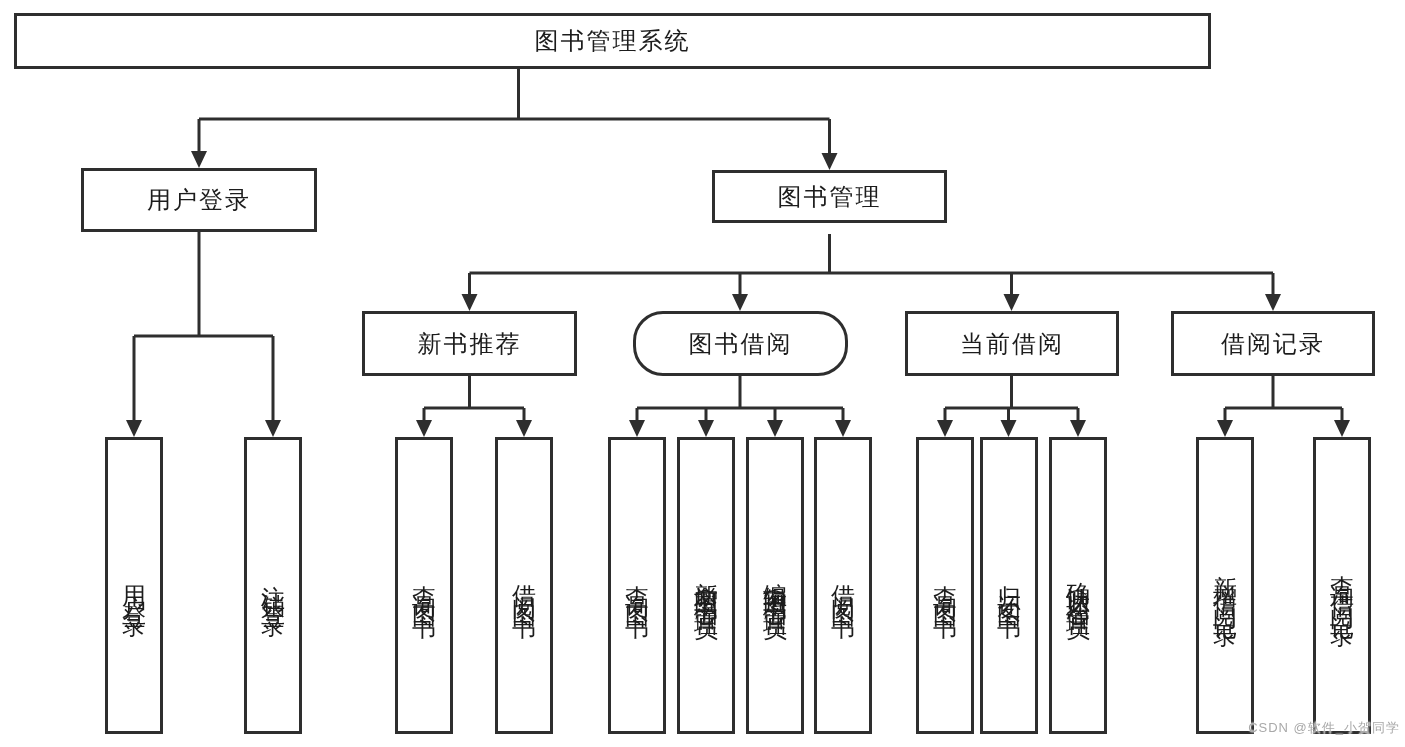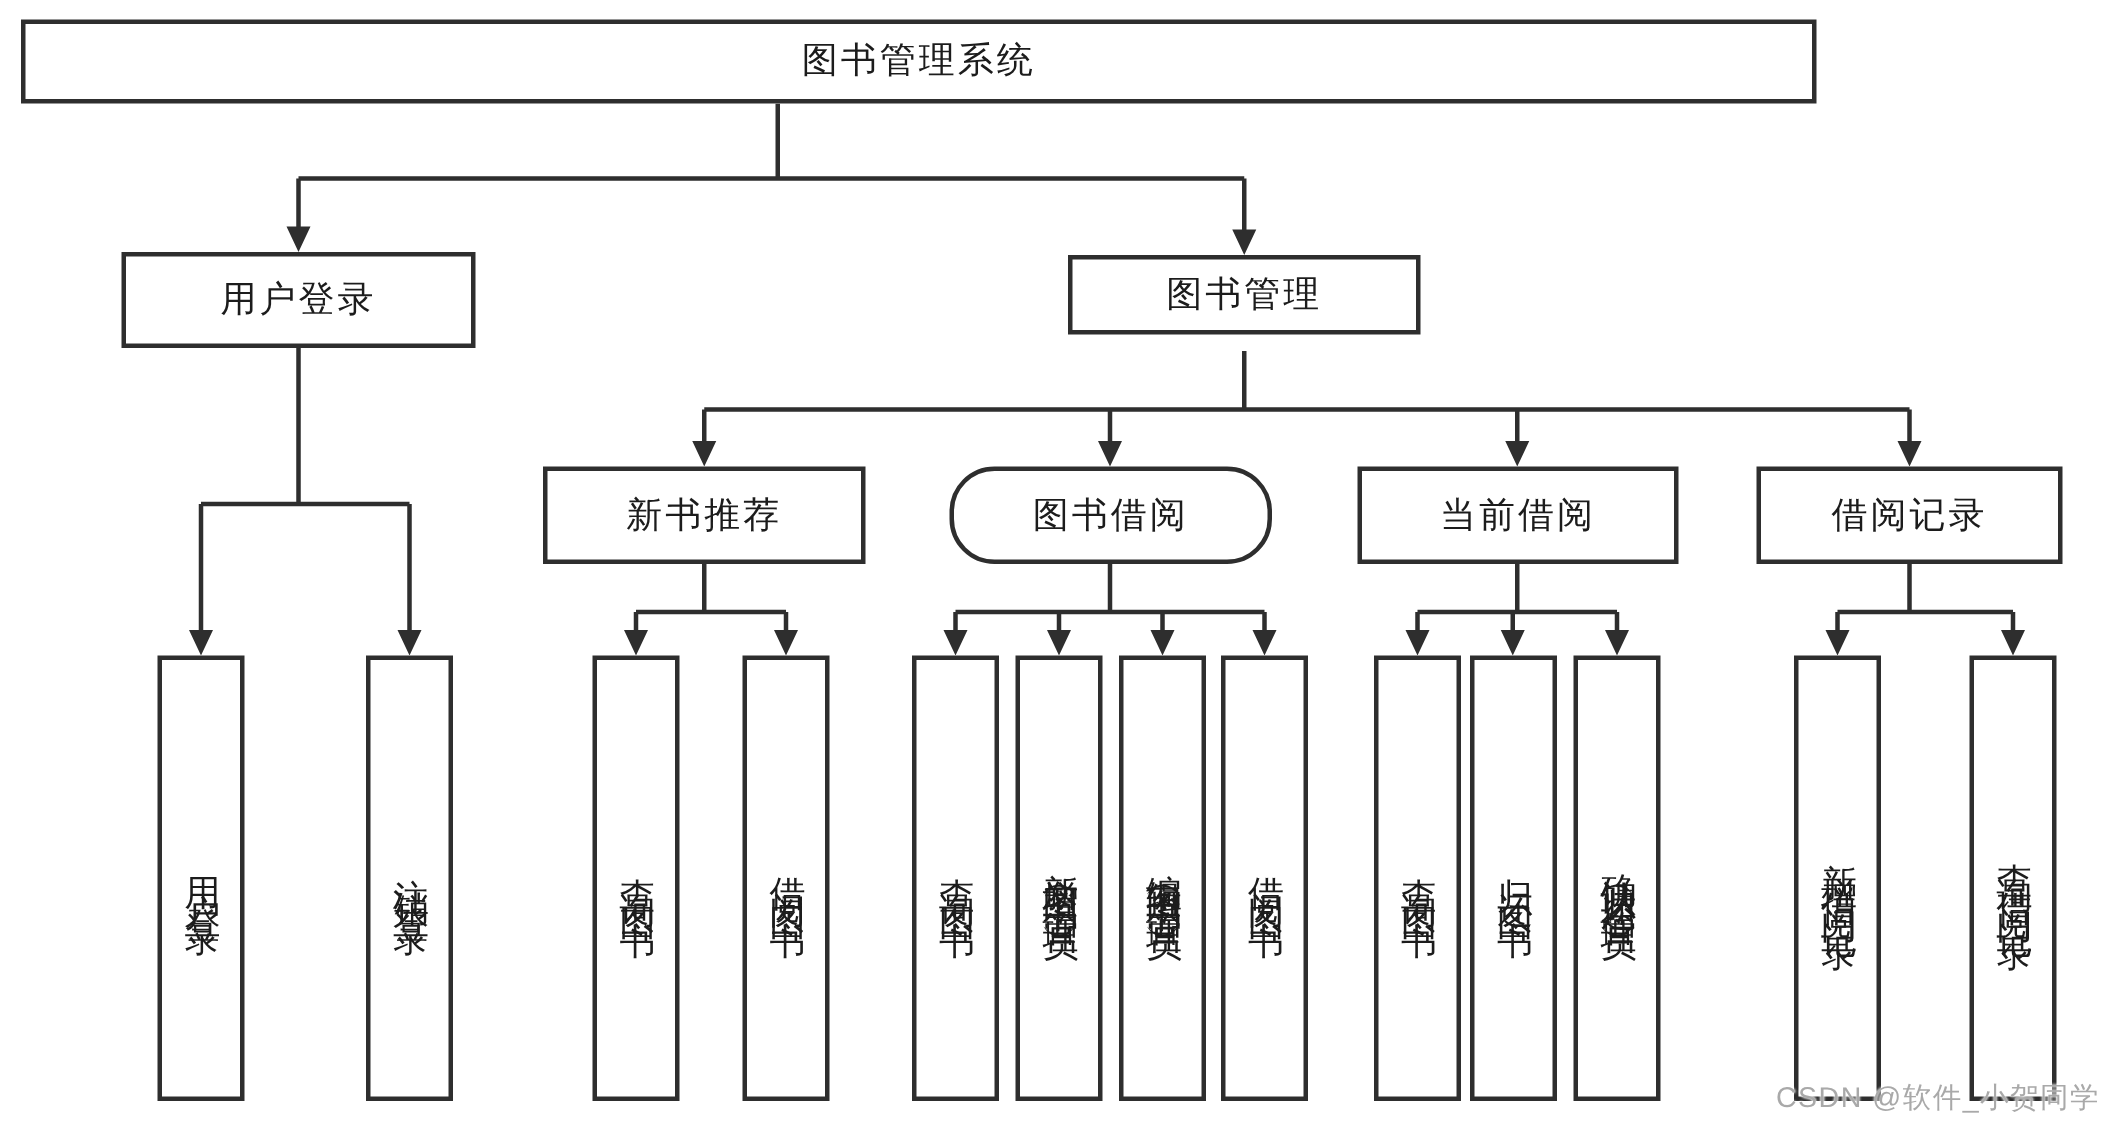--- a/index.html
+++ b/index.html
@@ -46,21 +46,21 @@
   #l3-record  {left:1171px;top:311px; width:204px; height:65px;}
   .leaf{top:437px;width:58px;height:297px;}
   #lf-1 {left:105px;}  #lf-2 {left:244px;}
   #lf-3 {left:395px;}  #lf-4 {left:495px;}
   #lf-5 {left:608px;}  #lf-6 {left:677px;}
   #lf-7 {left:746px;}  #lf-8 {left:814px;}
   #lf-9 {left:916px;}  #lf-10{left:980px;}
   #lf-11{left:1049px;} #lf-12{left:1196px;} #lf-13{left:1313px;}
   #watermark{
     position:absolute;right:5px;top:719px;
-    font-size:19px;color:#a9a9a9;letter-spacing:1px;
+    font-size:13px;color:#a9a9a9;letter-spacing:1px;
     text-shadow:0 0 2px #ffffff,0 0 2px #ffffff;
     z-index:5;white-space:nowrap;
   }
 </style>
 </head>
 <body>
 
 <div id="stage">
 
   <svg id="wires" width="1405" height="747" viewBox="0 0 1405 747">

